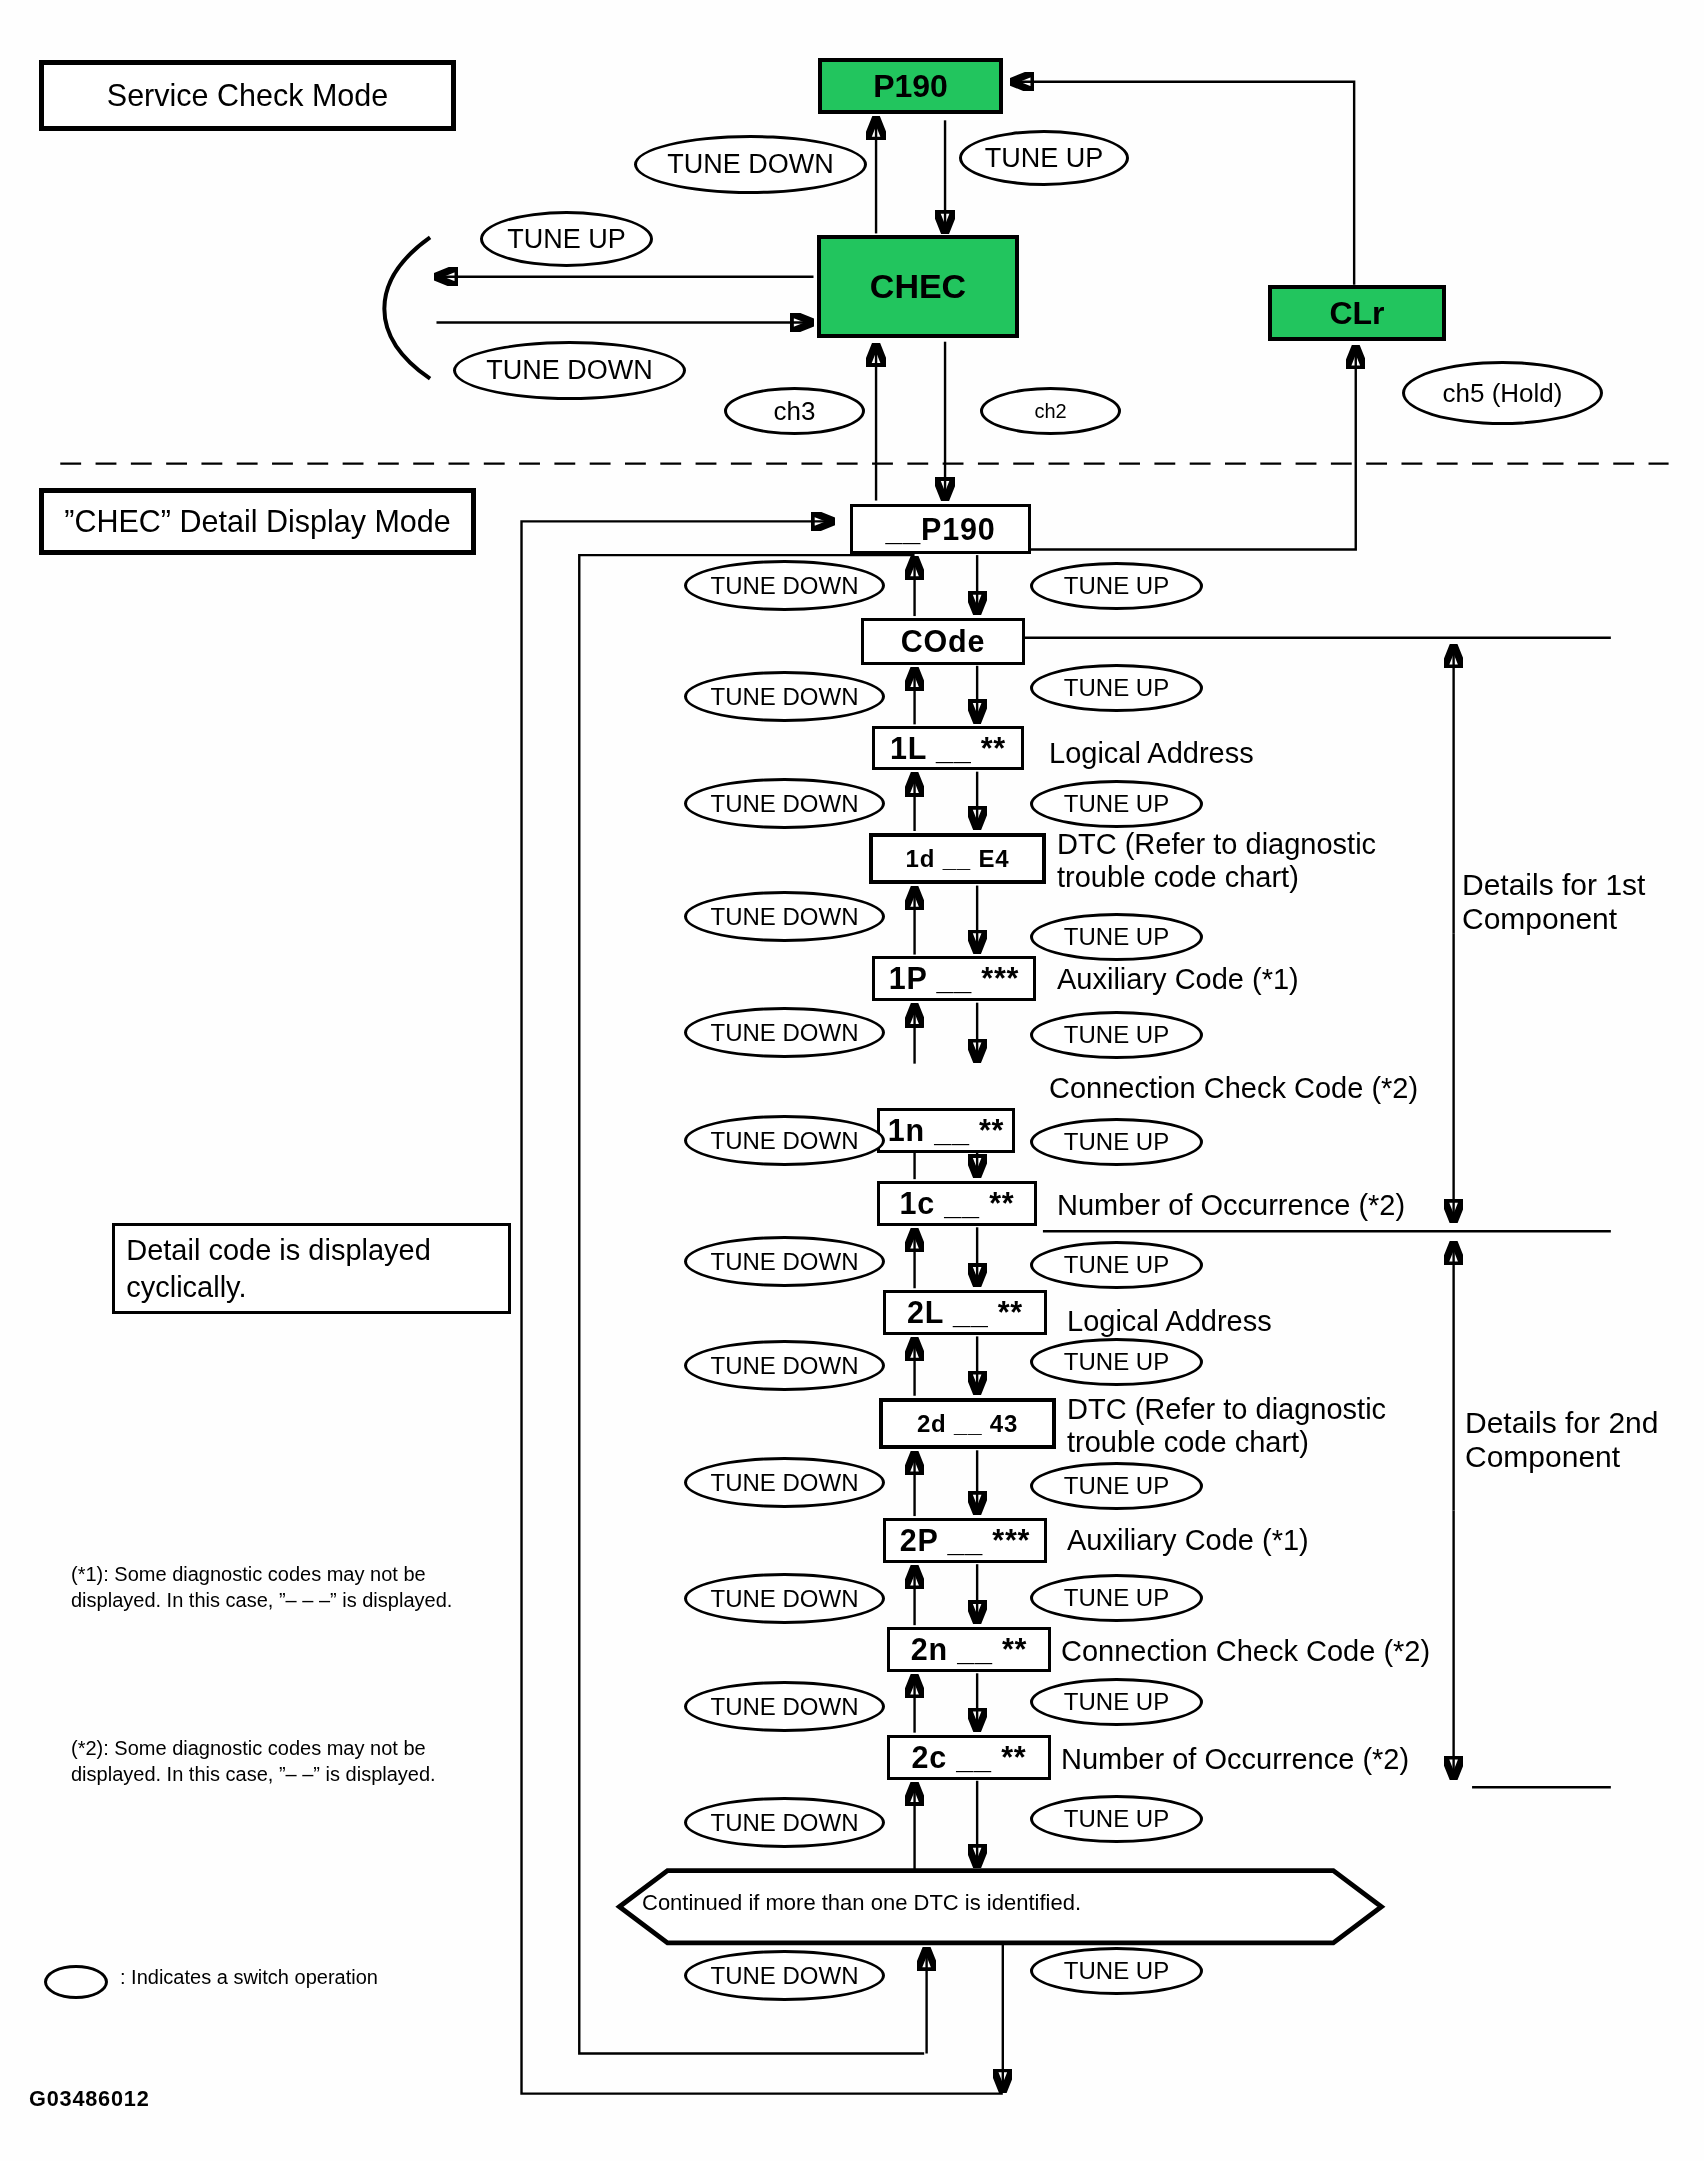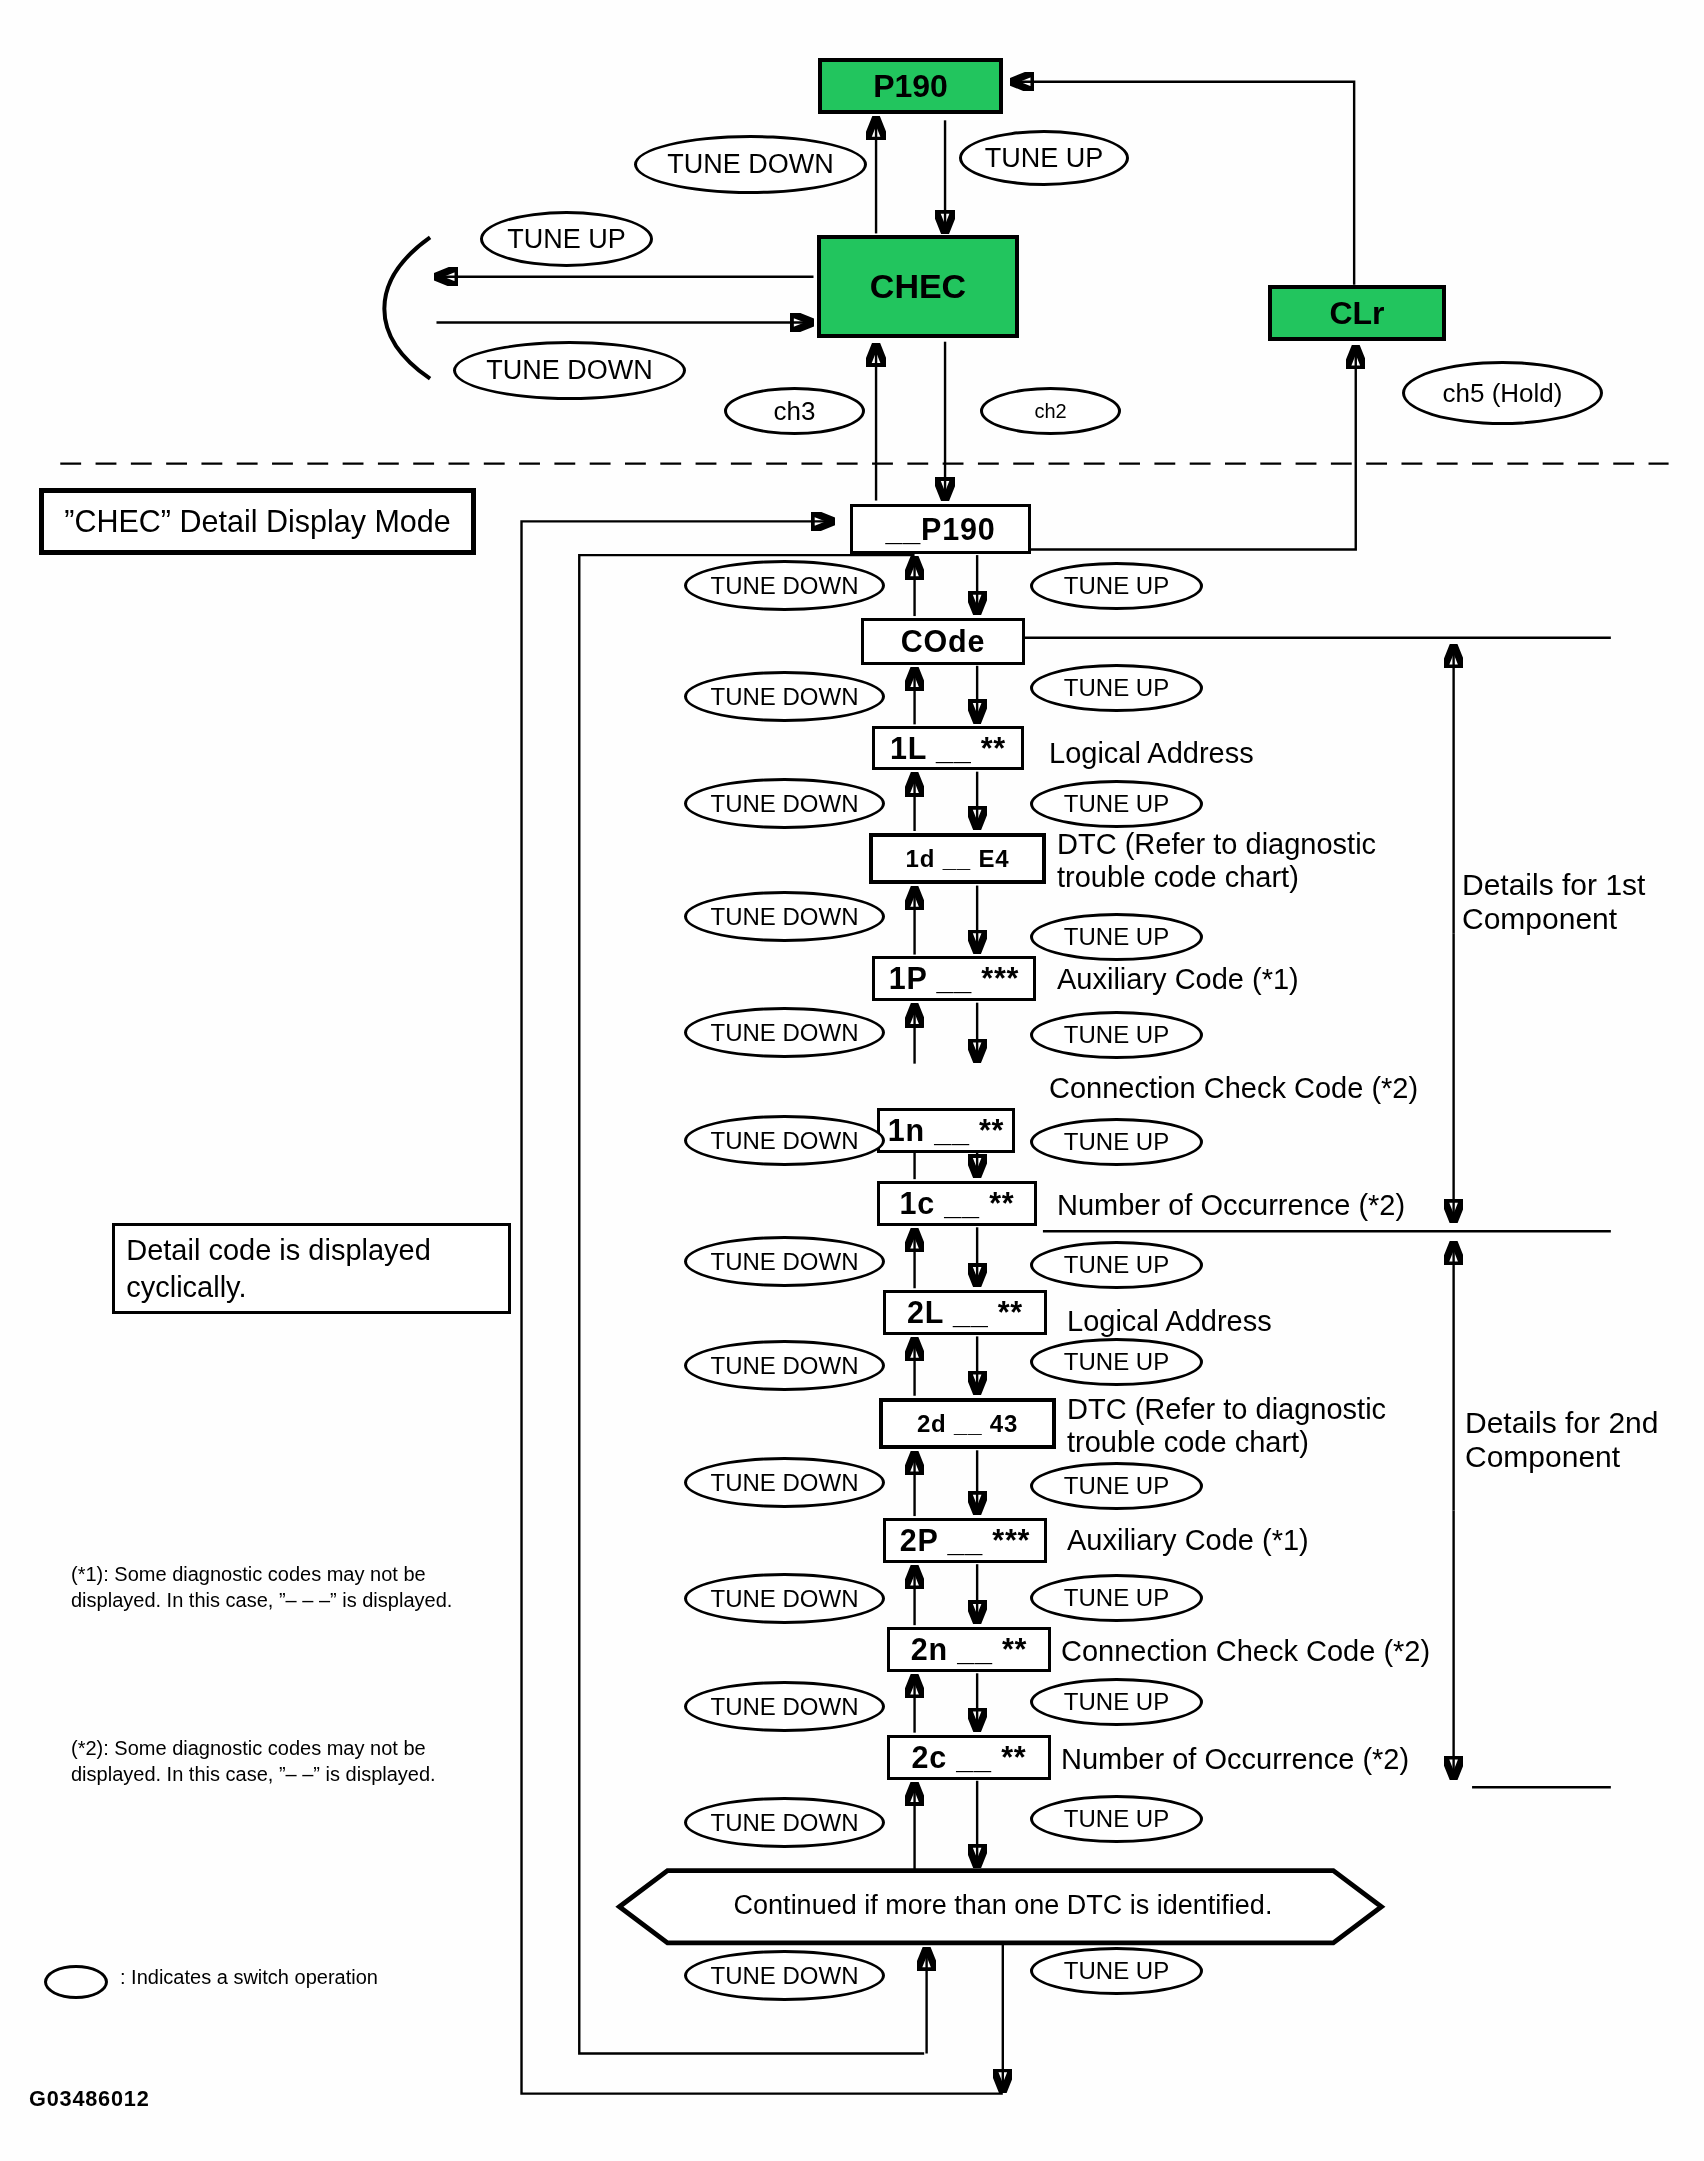--- a/index.html
+++ b/index.html
@@ -12,21 +12,21 @@
   .wires path.dash { stroke-dasharray:26 18; }
   .titlebox { position:absolute; border:5.6px solid #000; background:#fff; display:flex; align-items:center; justify-content:center; font-size:30.5px; white-space:nowrap; }
   .dbox { position:absolute; border:3.2px solid #000; background:#fff; display:flex; align-items:center; justify-content:center; font-size:30.5px; font-weight:700; letter-spacing:0.8px; white-space:nowrap;margin-left:12px; }
   .dbox.heavy { border-width:4.8px; font-size:24px; }
   .bigbox { position:absolute; border:4px solid #000; background:#22c55e; display:flex; align-items:center; justify-content:center; font-size:34px; font-weight:600; white-space:nowrap; }
   .oval { position:absolute; border:3.2px solid #000; border-radius:50%; background:#fff; display:flex; align-items:center; justify-content:center; font-size:24px; white-space:nowrap; }
   .oval.big { font-size:27px; }
   .lbl { position:absolute; font-size:29px; line-height:1.13; }
   .notebox { position:absolute; border:3.2px solid #000; background:#fff; font-size:29px; line-height:1.25; padding:6.4px 11.2px; }
   .note { position:absolute; font-size:20px; line-height:1.3; }
-  .hexlbl { position:absolute; font-size:27px; text-align:center; }
+  .hexlbl { position:absolute; font-size:22px; text-align:left; }
   .figid { position:absolute; font-size:21.7px; font-weight:600; letter-spacing:0.8px; }
 </style>
 </head>
 <body>
 
 <div class="page">
 
   <svg class="wires" viewBox="0 0 2124 2694">
     <defs>
       <marker id="ah" viewBox="0 0 10 8" refX="9" refY="4" markerWidth="10" markerHeight="8" orient="auto">
@@ -79,20 +79,21 @@
     <path d="M1812,1164 L1812,806" marker-end="url(#ah)"></path>
     <path d="M1812,1164 L1812,1522" marker-end="url(#ah)"></path>
     <path d="M1300,1535 L2008,1535"></path>
     <path d="M1812,1883 L1812,1550" marker-end="url(#ah)"></path>
     <path d="M1812,1883 L1812,2216" marker-end="url(#ah)"></path>
     <path d="M1835,2228 L2008,2228"></path>
 
     <polygon points="772,2377 832,2332 1662,2332 1722,2377 1662,2422 832,2422" fill="#ffffff" stroke="#000000" stroke-width="6"></polygon>
   </svg>
 
+  <div class="titlebox" style="left:39px;top:60px;width:417px;height:71px">Service Check Mode</div>
 
   <div class="bigbox" style="left:818px;top:58px;width:185px;height:56px;font-size:32px">P190</div>
   <div class="bigbox" style="left:817px;top:235px;width:202px;height:103px">CHEC</div>
   <div class="bigbox" style="left:1268px;top:285px;width:178px;height:56px;font-size:32px">CLr</div>
 
   <div class="oval big" style="left:634px;top:135px;width:233px;height:59px">TUNE DOWN</div>
   <div class="oval big" style="left:959px;top:130px;width:170px;height:56px">TUNE UP</div>
   <div class="oval big" style="left:480px;top:211px;width:173px;height:56px">TUNE UP</div>
   <div class="oval big" style="left:453px;top:341px;width:233px;height:59px">TUNE DOWN</div>
   <div class="oval" style="left:724px;top:387px;width:141px;height:48px;font-size:26px">ch3</div>

